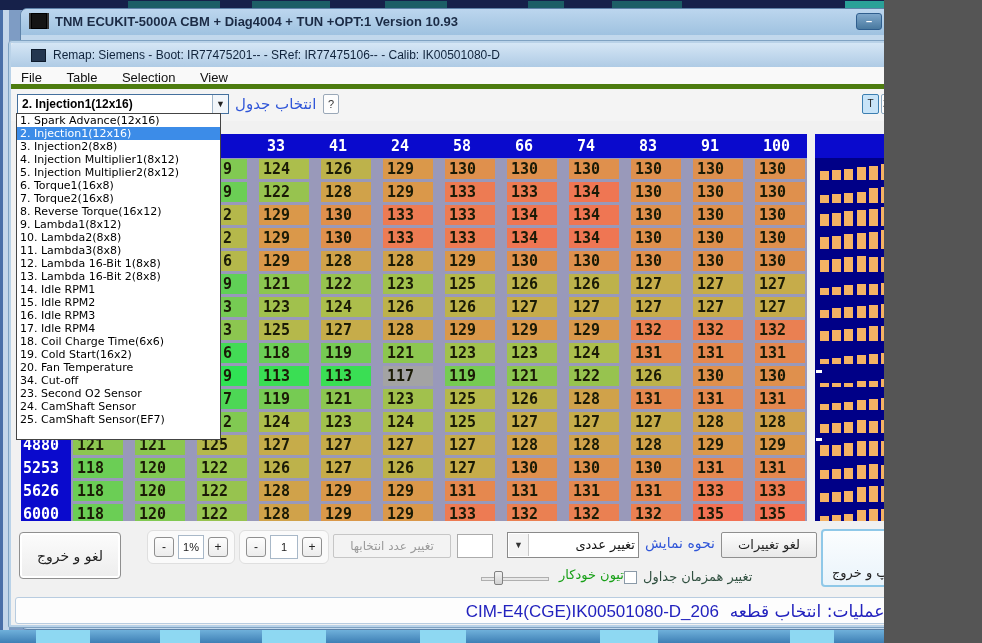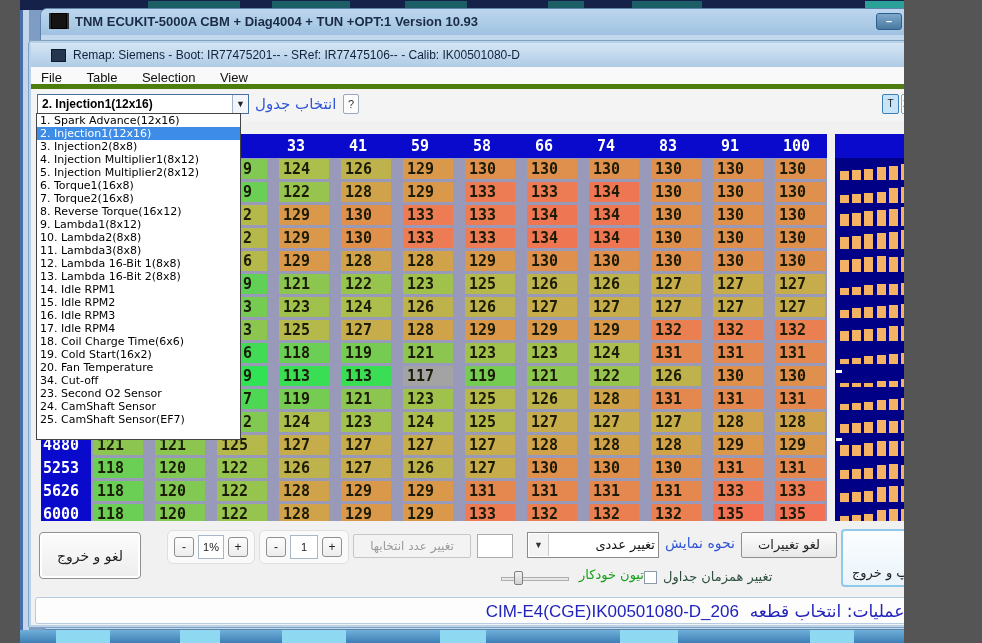--- a/index.html
+++ b/index.html
@@ -1,18 +1,18 @@
 <!DOCTYPE html>
 <html><head>
 <meta charset="utf-8">
 <style>
   * { margin:0; padding:0; box-sizing:border-box; }
   body { background:#555; font-family:"Liberation Sans", sans-serif; }
   .screen { position:relative; width:884px; height:643px; overflow:hidden;
-            background:#7E9CC4; font-family:"Liberation Sans", sans-serif;margin-left:20px; }
+            background:#7E9CC4; font-family:"Liberation Sans", sans-serif; }
   .fa { font-family:"DejaVu Sans", sans-serif; }
 
   
   .top-strip { position:absolute; left:0; top:0; width:982px; height:10px; background:#16214A; }
   .top-strip .seg { position:absolute; top:1px; height:8px; background:#1C5E66; }
   .left-sliver { position:absolute; left:0; top:10px; width:10px; height:633px; background:linear-gradient(90deg,#4A6FA8 0 3px,#C4D6EA 3px 9px,#7E9CC4 9px); }
 
   
   .outer-window { position:absolute; left:20px; top:8px; width:962px; height:622px;
      background:#C2D8EC; border:1px solid #5E82A8; border-radius:7px 0 0 7px; }
@@ -345,21 +345,21 @@
           <div class="bar" style="left: 66px; top: 375px; height: 16px; background: rgb(244, 178, 100);"></div>
           <div class="bar" style="left: 78.2px; top: 372px; height: 19px; background: rgb(244, 178, 100);"></div>
           <div class="bar" style="left: 90.4px; top: 373px; height: 18px; background: rgb(244, 178, 100);"></div>
           <div class="bar" style="left: 102.6px; top: 373px; height: 18px; background: rgb(244, 178, 100);"></div>
           <div class="bar" style="left: 114.8px; top: 373px; height: 18px; background: rgb(244, 178, 100);"></div>
           <div class="bar" style="left: 127px; top: 371px; height: 20px; background: rgb(244, 178, 100);"></div>
           <div class="bar" style="left: 139.2px; top: 371px; height: 20px; background: rgb(244, 178, 100);"></div>
         </div>
     <div class="ghead" style="left: 238px;">33</div>
         <div class="ghead" style="left: 300px;">41</div>
-        <div class="ghead" style="left: 362px;">59</div>
+        <div class="ghead" style="left: 362px;">24</div>
         <div class="ghead" style="left: 424px;">58</div>
         <div class="ghead" style="left: 486px;">66</div>
         <div class="ghead" style="left: 548px;">74</div>
         <div class="ghead" style="left: 610px;">83</div>
         <div class="ghead" style="left: 672px;">91</div>
         <div class="ghead" style="left: 734px;">100</div>
         <div class="gcell partial" style="left: 176px; top: 25px; background: rgb(129, 201, 82);">9</div>
         <div class="gcell" style="left: 238px; top: 25px; background: rgb(172, 190, 76);">124</div>
         <div class="gcell" style="left: 300px; top: 25px; background: rgb(189, 178, 75);">126</div>
         <div class="gcell" style="left: 362px; top: 25px; background: rgb(218, 152, 74);">129</div>

